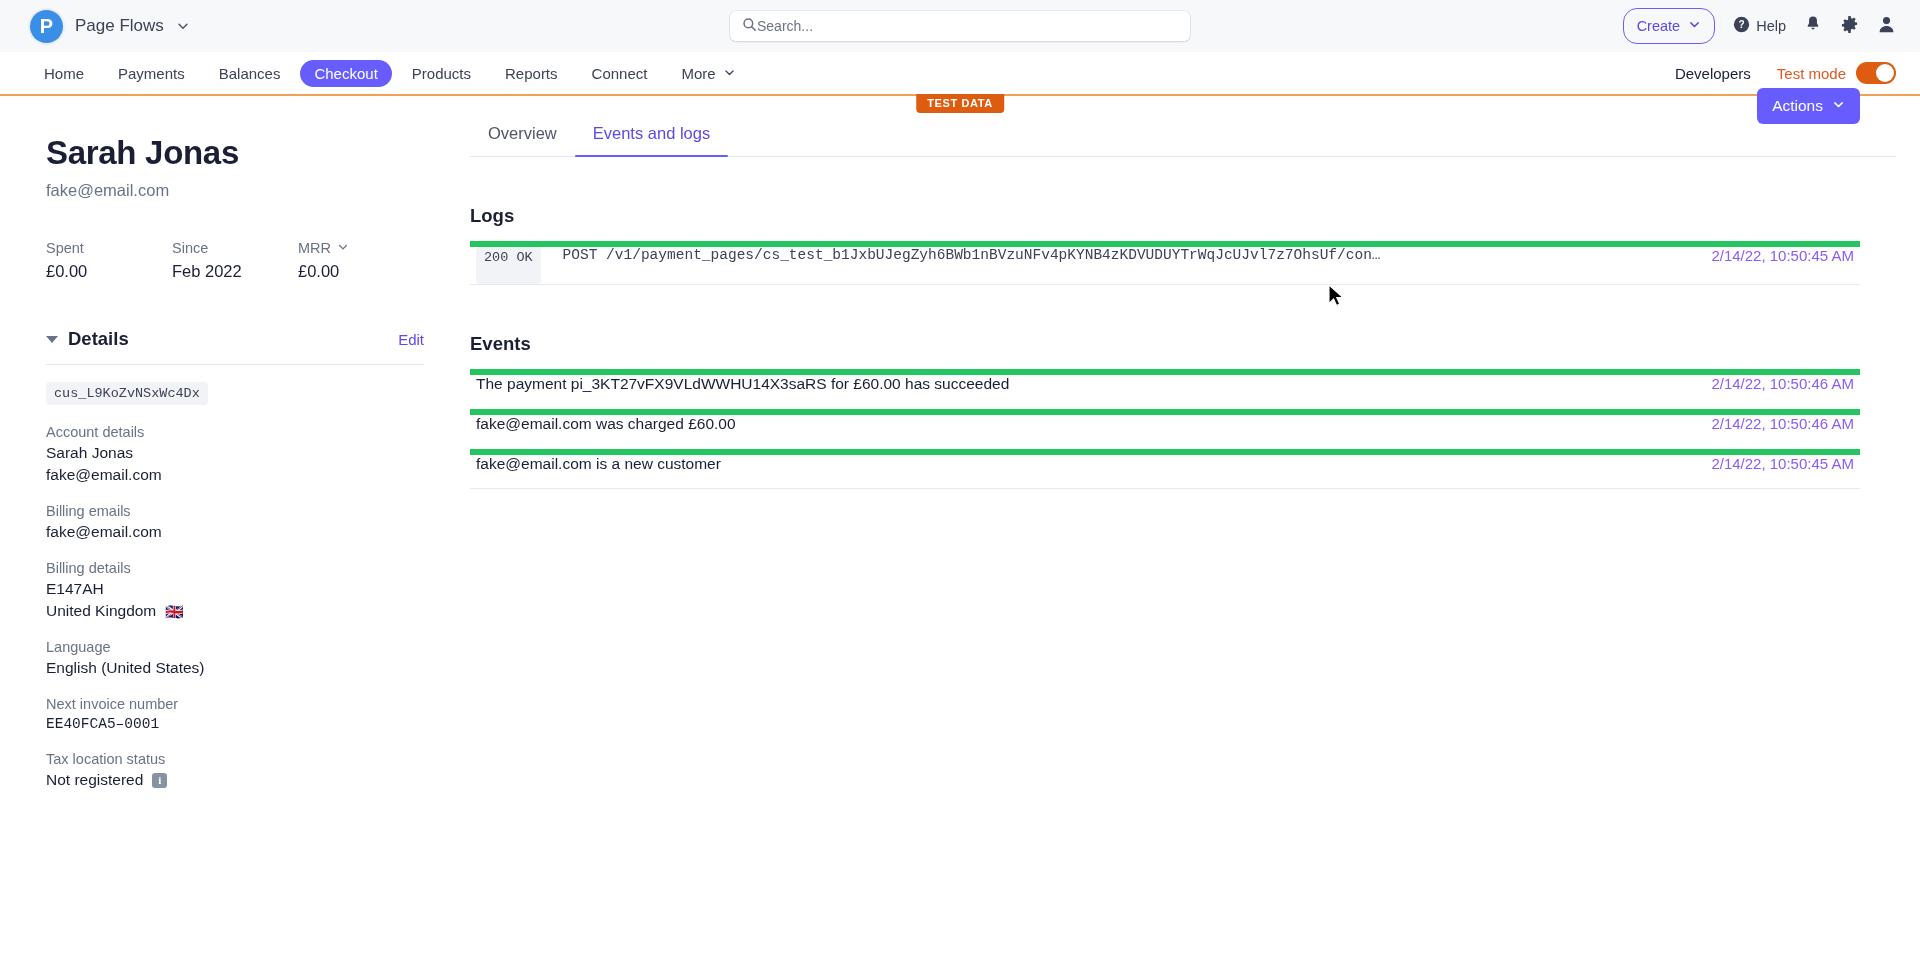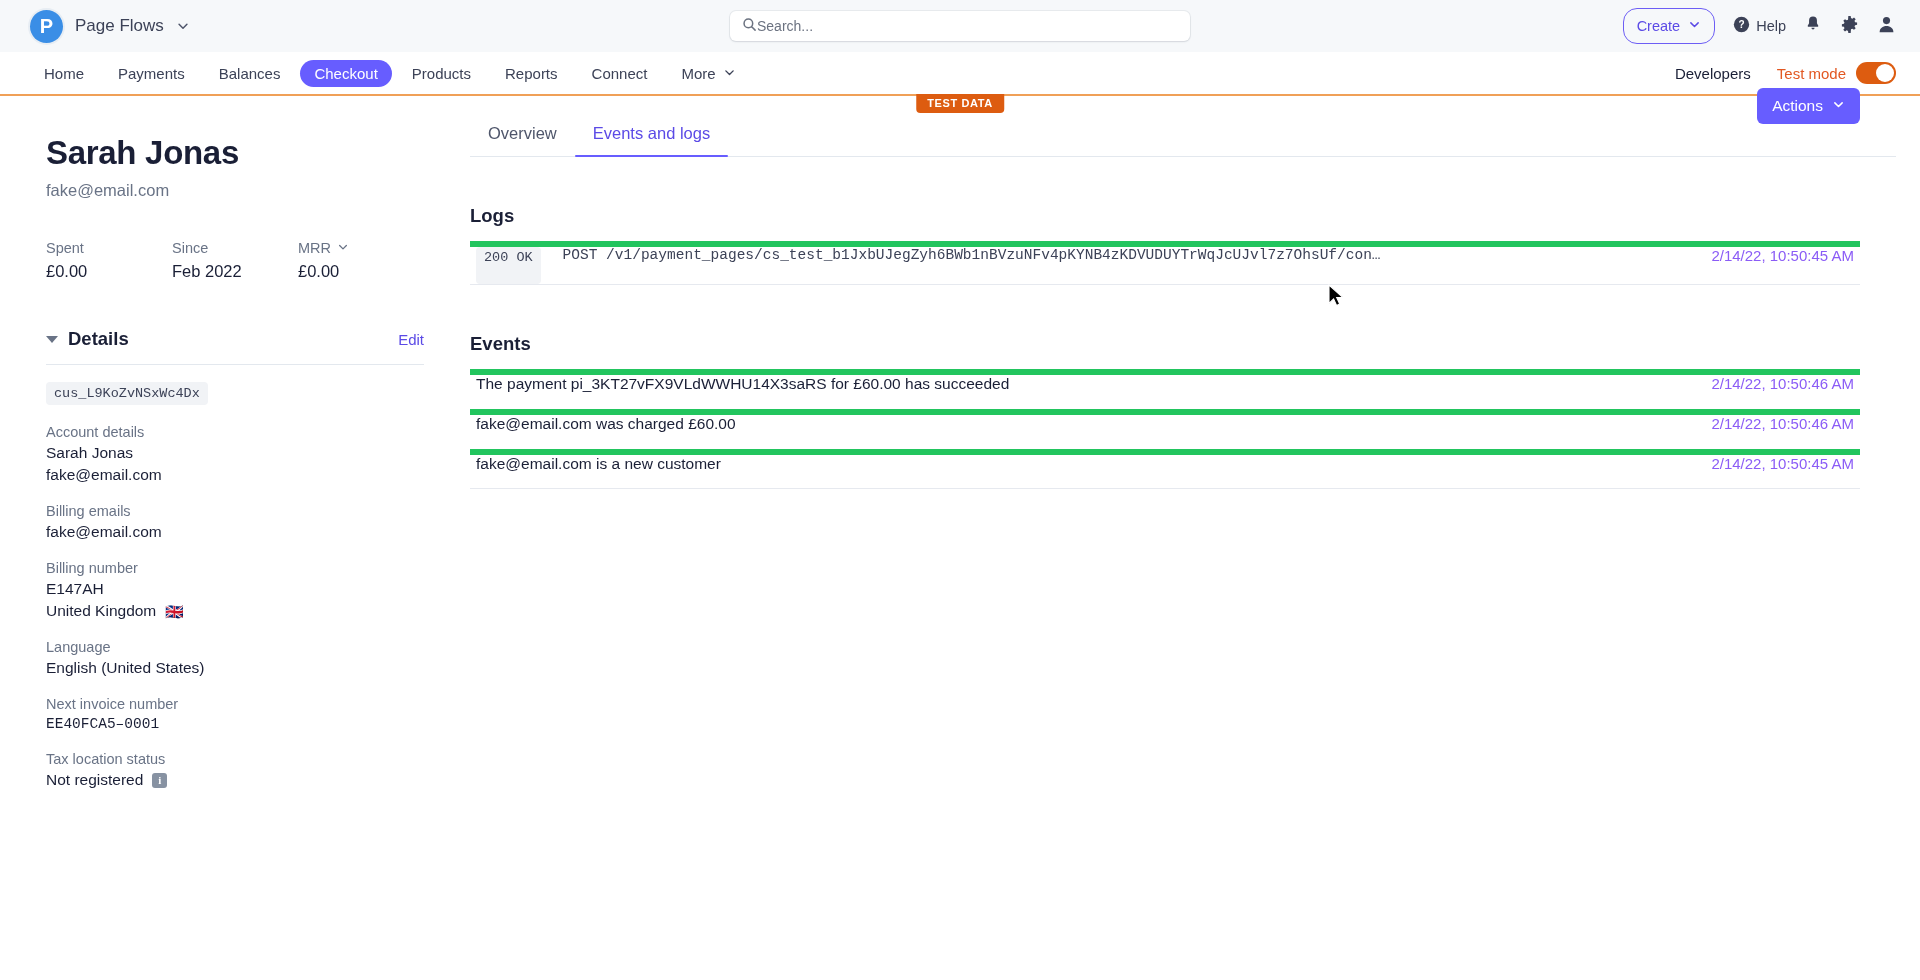--- a/index.html
+++ b/index.html
@@ -362,21 +362,21 @@
       <div class="field-value">Sarah Jonas</div>
       <div class="field-value">fake@email.com</div>
     </div>
 
     <div class="field">
       <div class="field-label">Billing emails</div>
       <div class="field-value">fake@email.com</div>
     </div>
 
     <div class="field">
-      <div class="field-label">Billing number</div>
+      <div class="field-label">Billing details</div>
       <div class="field-value">E147AH</div>
       <div class="field-value">
         <span>United Kingdom</span>
         <span class="flag">🇬🇧</span>
       </div>
     </div>
 
     <div class="field">
       <div class="field-label">Language</div>
       <div class="field-value">English (United States)</div>

